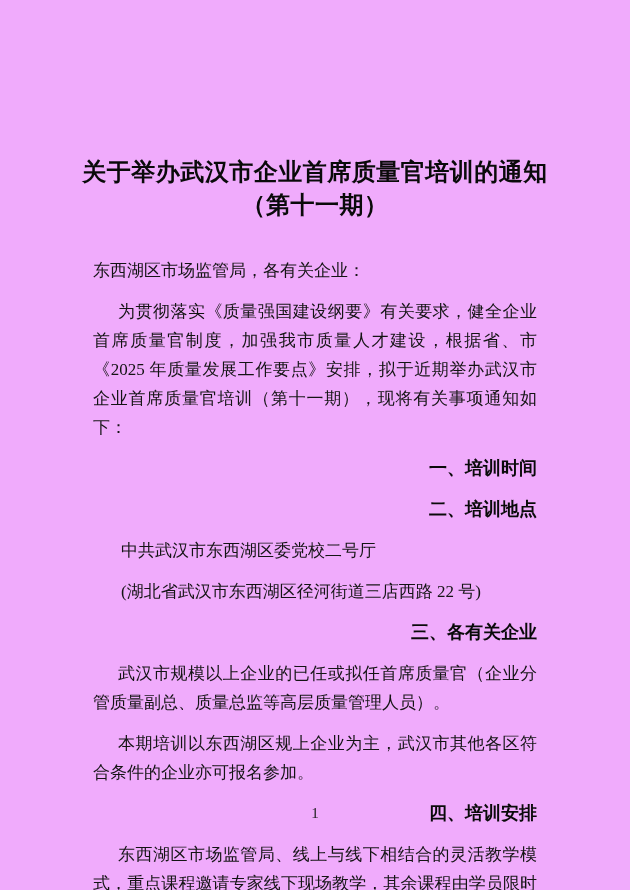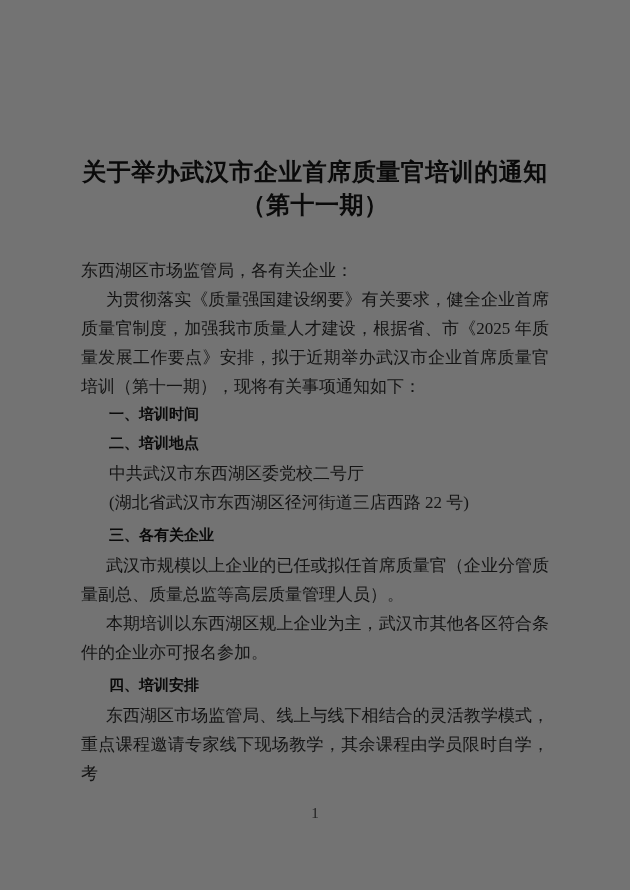--- a/index.html
+++ b/index.html
@@ -4,21 +4,21 @@
 <style>
   html, body {
     margin: 0;
     padding: 0;
     background: #ffffff;
   }
   .page {
     position: relative;
     width: 630px;
     height: 890px;
-    background: #737373;
+    background: #f0abfc;
     color: #111111;
     overflow: hidden;
     font-family: "Liberation Serif", "DejaVu Serif", serif;
   }
   .title-block {
     padding-top: 156px;
     text-align: center;
     font-family: "Liberation Serif", "DejaVu Serif", serif;
     font-weight: bold;
     font-size: 24px;
@@ -29,39 +29,39 @@
   .content {
     margin-left: 81px;
     margin-top: 34px;
     width: 468px;
     font-size: 17px;
     line-height: 29px;
     text-align: justify;
     color: #141414;
   }
   .content p {
-    margin: 0;
+    margin: 12px;
     padding: 0;
   }
   p.salutation {
     text-indent: 0;
   }
   p.para {
     text-indent: 25px;
   }
   p.plain {
     text-indent: 28px;
   }
   p.heading {
     text-indent: 28px;
-    font-family: Liberation Mono, monospace;
+    font-family: Liberation Serif, serif;
     font-weight: bold;
-    font-size: 15px;
+    font-size: 18px;
     color: #0a0a0a;
-    text-align: left;
+    text-align: right;
   }
   p.mt5 { margin-top: 5px; }
   .page-number {
     position: absolute;
     left: 0;
     right: 0;
     top: 805px;
     text-align: center;
     font-size: 15px;
     font-family: "Liberation Serif", "DejaVu Serif", serif;

